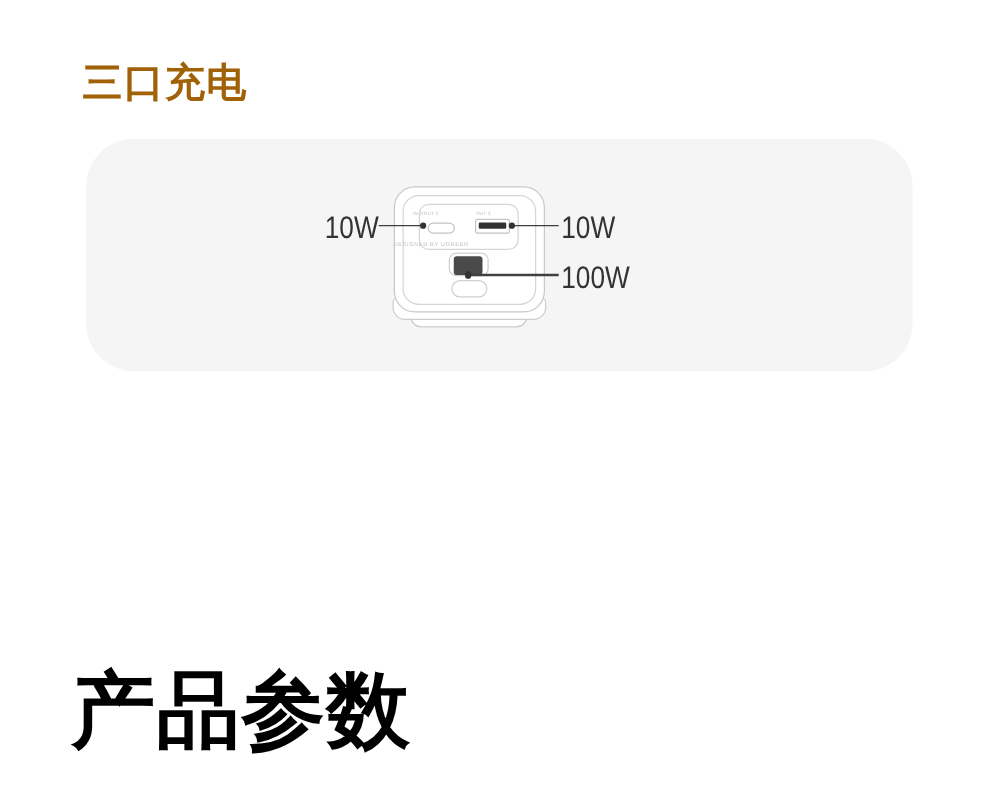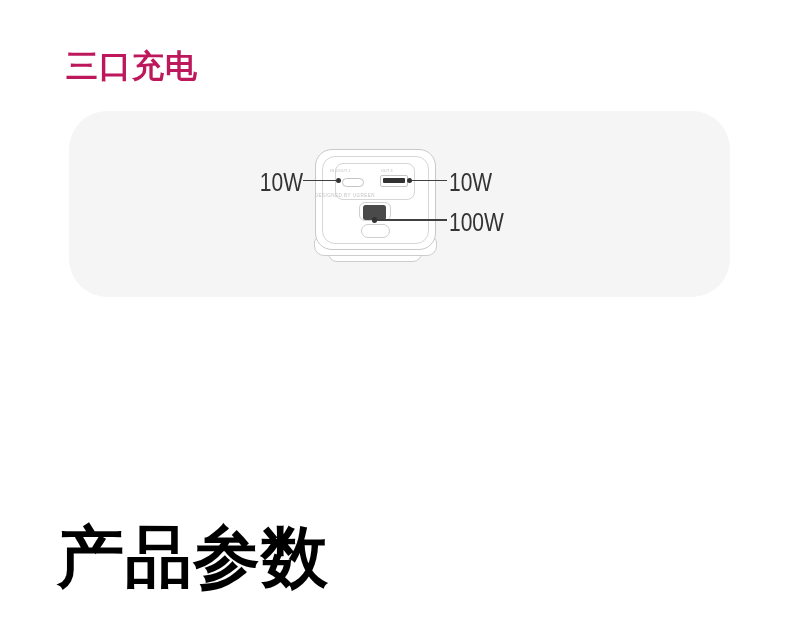--- a/index.html
+++ b/index.html
@@ -3,21 +3,21 @@
 <meta charset="utf-8">
 <style>
   html,body{margin:0;padding:0;background:#ffffff;}
   .stage{
     position:relative;width:790px;height:628px;background:#ffffff;overflow:hidden;
     font-family:"Liberation Sans","DejaVu Sans",sans-serif;
   }
   .abs{position:absolute;box-sizing:border-box;}
 
   .section-title{
-    left:66px;top:45px;font-size:32px;font-weight:800;color:#be185d;
+    left:66px;top:45px;font-size:32px;font-weight:800;color:#a16207;
     letter-spacing:1px;white-space:nowrap;
   }
   .panel{
     left:69px;top:111px;width:661px;height:186px;
     background:#f5f5f6;border-radius:38px;
   }
 
   
   .dev-lip{left:328px;top:246px;width:94px;height:16px;background:#fff;
     border:1.5px solid #cdcdcd;border-radius:3px 3px 9px 9px;}
@@ -58,21 +58,21 @@
   .d-main{left:371.5px;top:217.3px;}
 
   
   .callout{font-size:25px;color:#333333;white-space:nowrap;}
   .c-left{left:245px;top:168px;width:58px;text-align:right;
     transform:scaleX(0.84);transform-origin:right center;}
   .c-right{left:449px;top:168px;transform:scaleX(0.84);transform-origin:left center;}
   .c-main{left:449px;top:208px;transform:scaleX(0.84);transform-origin:left center;}
 
   .footer-heading{
-    left:57px;top:520px;font-size:67px;font-weight:900;color:#000;
+    left:57px;top:532px;font-size:67px;font-weight:900;color:#000;
     letter-spacing:1px;line-height:1.1;white-space:nowrap;
   }
 </style>
 </head>
 <body>
 
 <div class="stage">
 
   <div class="abs section-title">三口充电</div>
 

